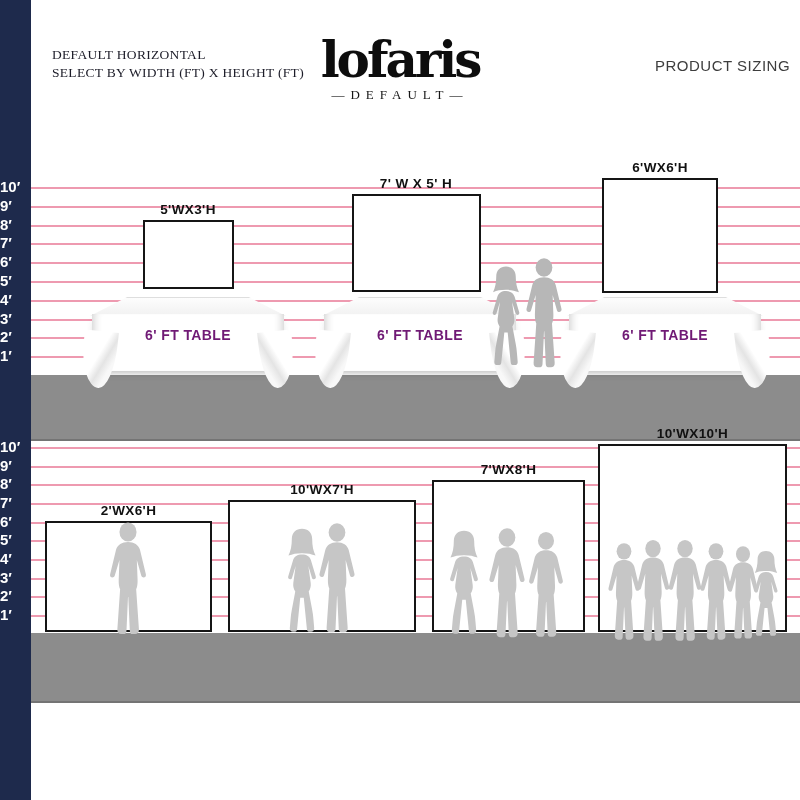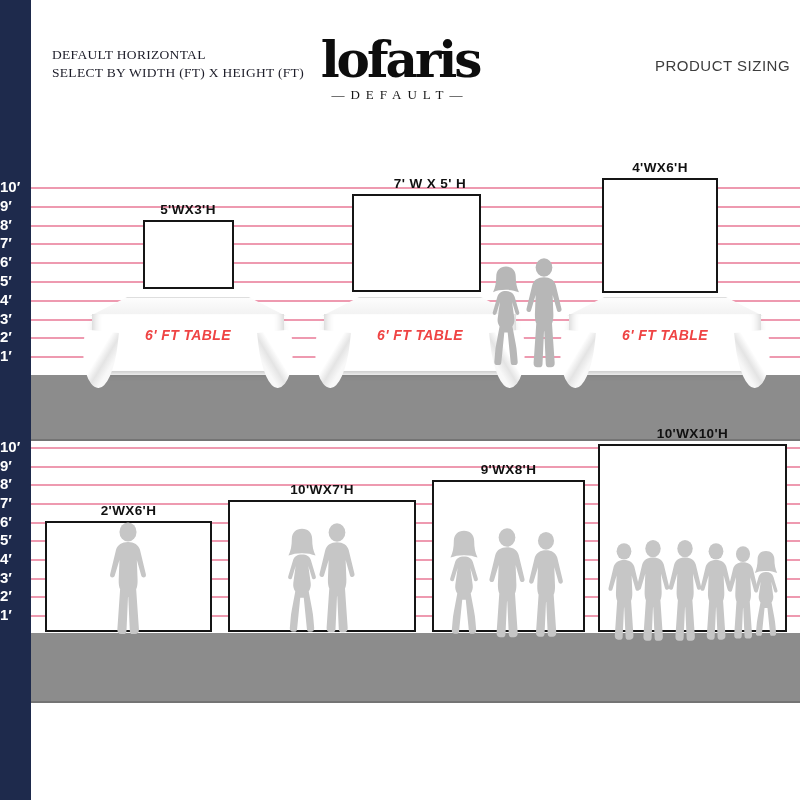--- a/index.html
+++ b/index.html
@@ -20,21 +20,21 @@
        white-space:nowrap;z-index:4;height:16px;line-height:16px;}
   
   .table{top:297px;width:196px;height:92px;z-index:2;}
   .tt{position:absolute;top:0;left:0;width:196px;height:18px;
       background:linear-gradient(#fdfdfd,#f1f1f1);border-top:1px solid #dedede;
       clip-path:polygon(19% 0,81% 0,100% 100%,0 100%);}
   .tb{position:absolute;top:17px;left:2px;width:192px;height:57px;background:#fff;
       box-shadow:inset 9px 0 9px -7px #cfcfcf, inset -9px 0 9px -7px #cfcfcf,
                  0 5px 7px -3px rgba(60,60,60,.35);}
   .tlb{position:absolute;top:30px;left:0;width:100%;text-align:center;font-size:14px;
-       font-weight:bold;letter-spacing:.4px;color:#ef4444;z-index:4;font-style:italic;}
+       font-weight:bold;letter-spacing:.4px;color:#701a75;z-index:4;}
   .dr{position:absolute;top:34px;width:34px;height:57px;z-index:3;
       background:linear-gradient(115deg,#fff 45%,#e4e4e4 60%,#f8f8f8 75%);}
   .dr.l{left:-8px;border-radius:20% 0 55% 70%/10% 0 100% 100%;transform:rotate(6deg);}
   .dr.r{right:-8px;border-radius:0 20% 70% 55%/0 10% 100% 100%;transform:rotate(-6deg);
         background:linear-gradient(-115deg,#fff 45%,#e4e4e4 60%,#f8f8f8 75%);}
   
   .sil{position:absolute;fill:#c6c6c6;z-index:5;}
   .sil-dark{fill:#b7b7b7;}
   
   .tagline{left:52px;top:46px;font-family:"Liberation Serif",serif;font-size:13.5px;
@@ -113,23 +113,23 @@
     <div class="dr l"></div>
     <div class="dr r"></div>
     <div class="tt"></div>
     <div class="tb"></div>
     <div class="tlb">6' FT TABLE</div>
   </div>
 
   <div class="abs bd" style="left:143px;top:220px;width:91px;height:69px"></div>
   <div class="abs bdl" style="left:133px;top:202px;width:110px">5'WX3'H</div>
   <div class="abs bd" style="left:352px;top:194px;width:129px;height:98px"></div>
-  <div class="abs bdl" style="left:356px;top:176px;width:148px">7' W X 5' H</div>
+  <div class="abs bdl" style="left:342px;top:176px;width:148px">7' W X 5' H</div>
   <div class="abs bd" style="left:602px;top:178px;width:116px;height:115px"></div>
-  <div class="abs bdl" style="left:592px;top:160px;width:136px">4'WX6'H</div>
+  <div class="abs bdl" style="left:592px;top:160px;width:136px">6'WX6'H</div>
 
   <svg class="sil sil-dark" style="left:482px;top:253px" width="88" height="121" viewBox="0 0 88 121">
     <use href="#p-woman" x="2" y="6" width="44" height="115"></use>
     <use href="#p-man" x="36" y="0" width="52" height="121"></use>
   </svg>
 
   <div class="abs pline" style="top:447px"></div>
   <div class="abs pline" style="top:466px"></div>
   <div class="abs pline" style="top:484px"></div>
   <div class="abs pline" style="top:503px"></div>
@@ -140,21 +140,21 @@
   <div class="abs pline" style="top:596px"></div>
   <div class="abs pline" style="top:615px"></div>
 
   <div class="abs floor" style="top:633px;height:68px"></div>
 
   <div class="abs bd" style="left:45px;top:521px;width:167px;height:111px"></div>
   <div class="abs bdl" style="left:45px;top:503px;width:167px">2'WX6'H</div>
   <div class="abs bd" style="left:228px;top:500px;width:188px;height:132px"></div>
   <div class="abs bdl" style="left:228px;top:482px;width:188px">10'WX7'H</div>
   <div class="abs bd" style="left:432px;top:480px;width:153px;height:152px"></div>
-  <div class="abs bdl" style="left:432px;top:462px;width:153px">9'WX8'H</div>
+  <div class="abs bdl" style="left:432px;top:462px;width:153px">7'WX8'H</div>
   <div class="abs bd" style="left:598px;top:444px;width:189px;height:188px"></div>
   <div class="abs bdl" style="left:598px;top:426px;width:189px">10'WX10'H</div>
 
   <svg class="sil" style="left:100px;top:522px" width="56" height="114" viewBox="0 0 56 114">
     <use href="#p-man" x="0" y="0" width="56" height="114"></use>
   </svg>
   <svg class="sil" style="left:279px;top:519px" width="84" height="119" viewBox="0 0 84 119">
     <use href="#p-woman" x="0" y="5" width="46" height="114"></use>
     <use href="#p-man" x="32" y="0" width="52" height="119"></use>
   </svg>

